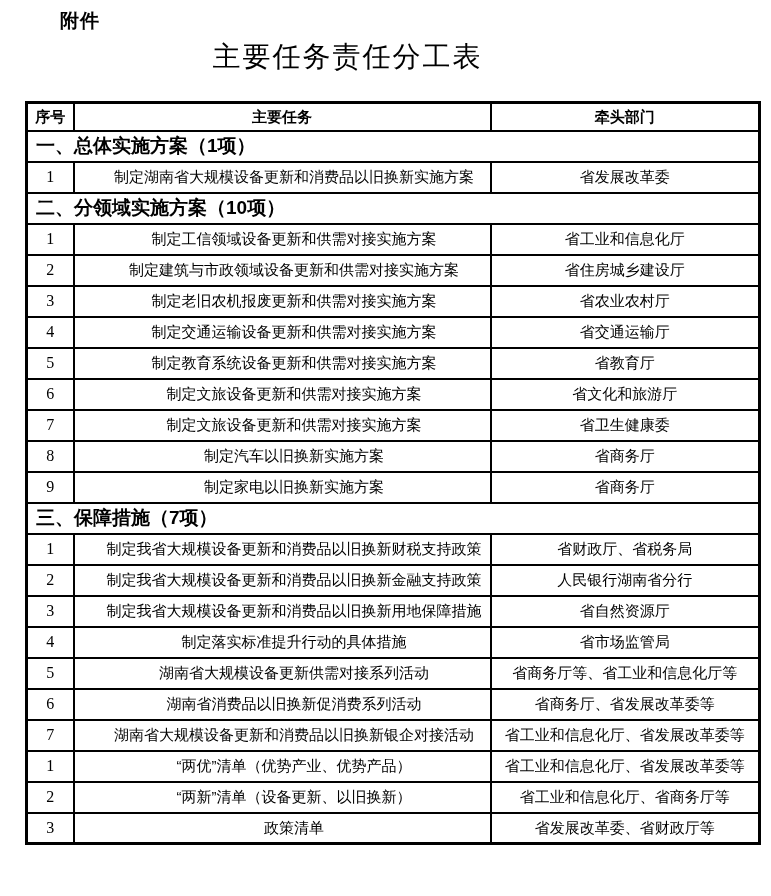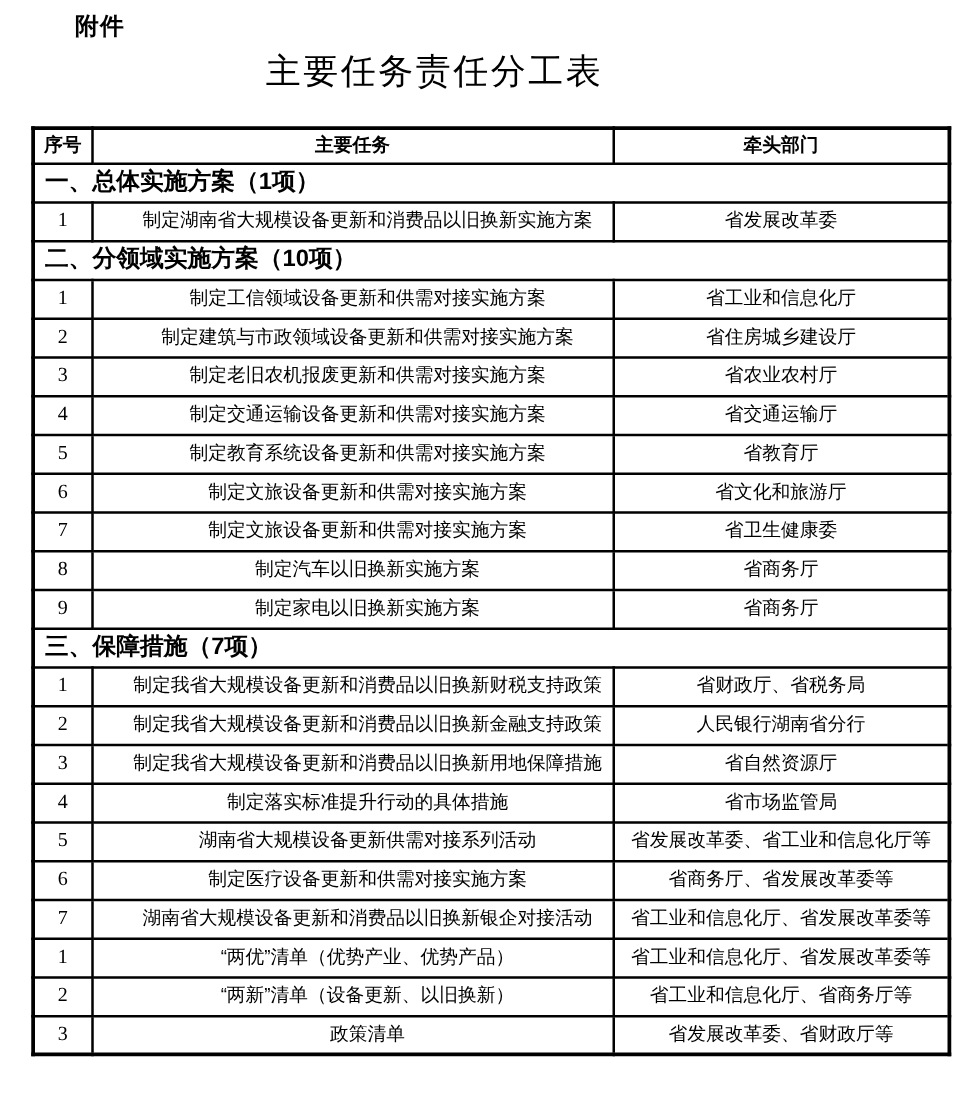--- a/index.html
+++ b/index.html
@@ -160,25 +160,25 @@
         <td class="dept-cell">省自然资源厅</td>
       </tr>
       <tr>
         <td class="no-cell">4</td>
         <td class="task-cell">制定落实标准提升行动的具体措施</td>
         <td class="dept-cell">省市场监管局</td>
       </tr>
       <tr>
         <td class="no-cell">5</td>
         <td class="task-cell">湖南省大规模设备更新供需对接系列活动</td>
-        <td class="dept-cell">省发展改革委、省工业和信息化厅等</td>
+        <td class="dept-cell">省商务厅等、省工业和信息化厅等</td>
       </tr>
       <tr>
         <td class="no-cell">6</td>
-        <td class="task-cell">制定医疗设备更新和供需对接实施方案</td>
+        <td class="task-cell">湖南省消费品以旧换新促消费系列活动</td>
         <td class="dept-cell">省商务厅、省发展改革委等</td>
       </tr>
       <tr>
         <td class="no-cell">7</td>
         <td class="task-cell">湖南省大规模设备更新和消费品以旧换新银企对接活动</td>
         <td class="dept-cell">省工业和信息化厅、省发展改革委等</td>
       </tr>
       <tr>
         <td class="no-cell">1</td>
         <td class="task-cell">“两优”清单（优势产业、优势产品）</td>

